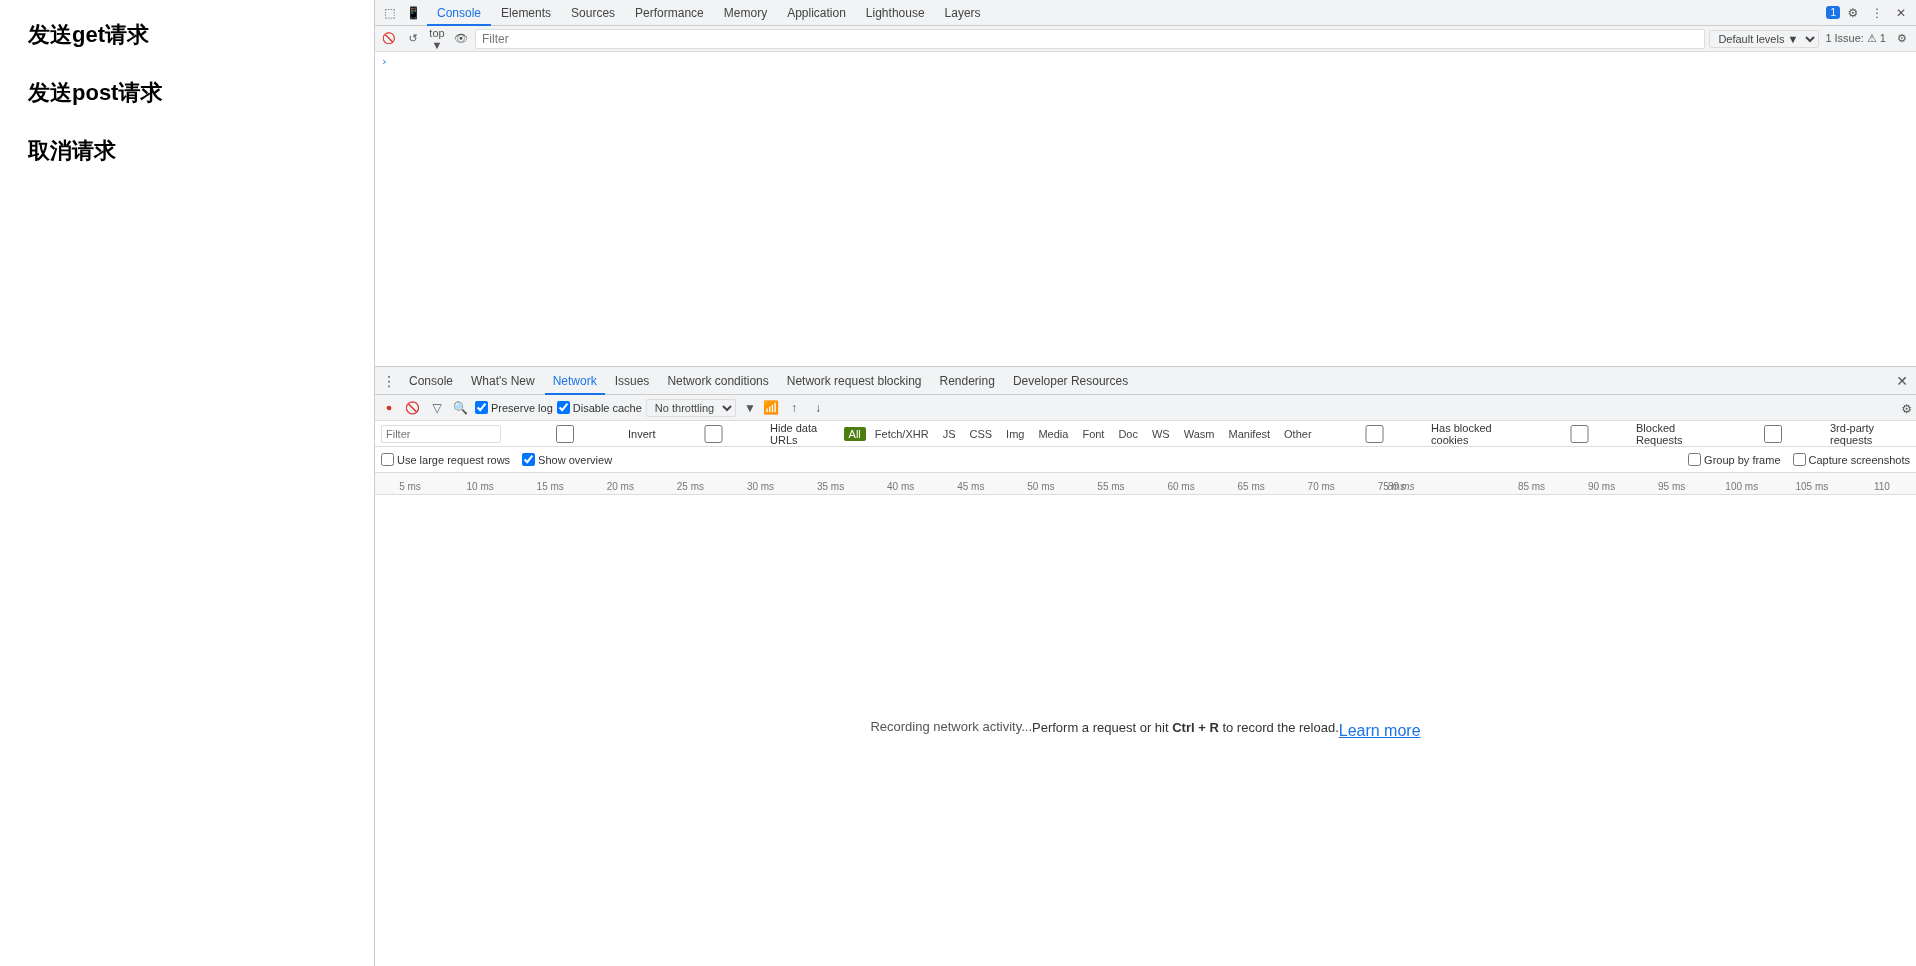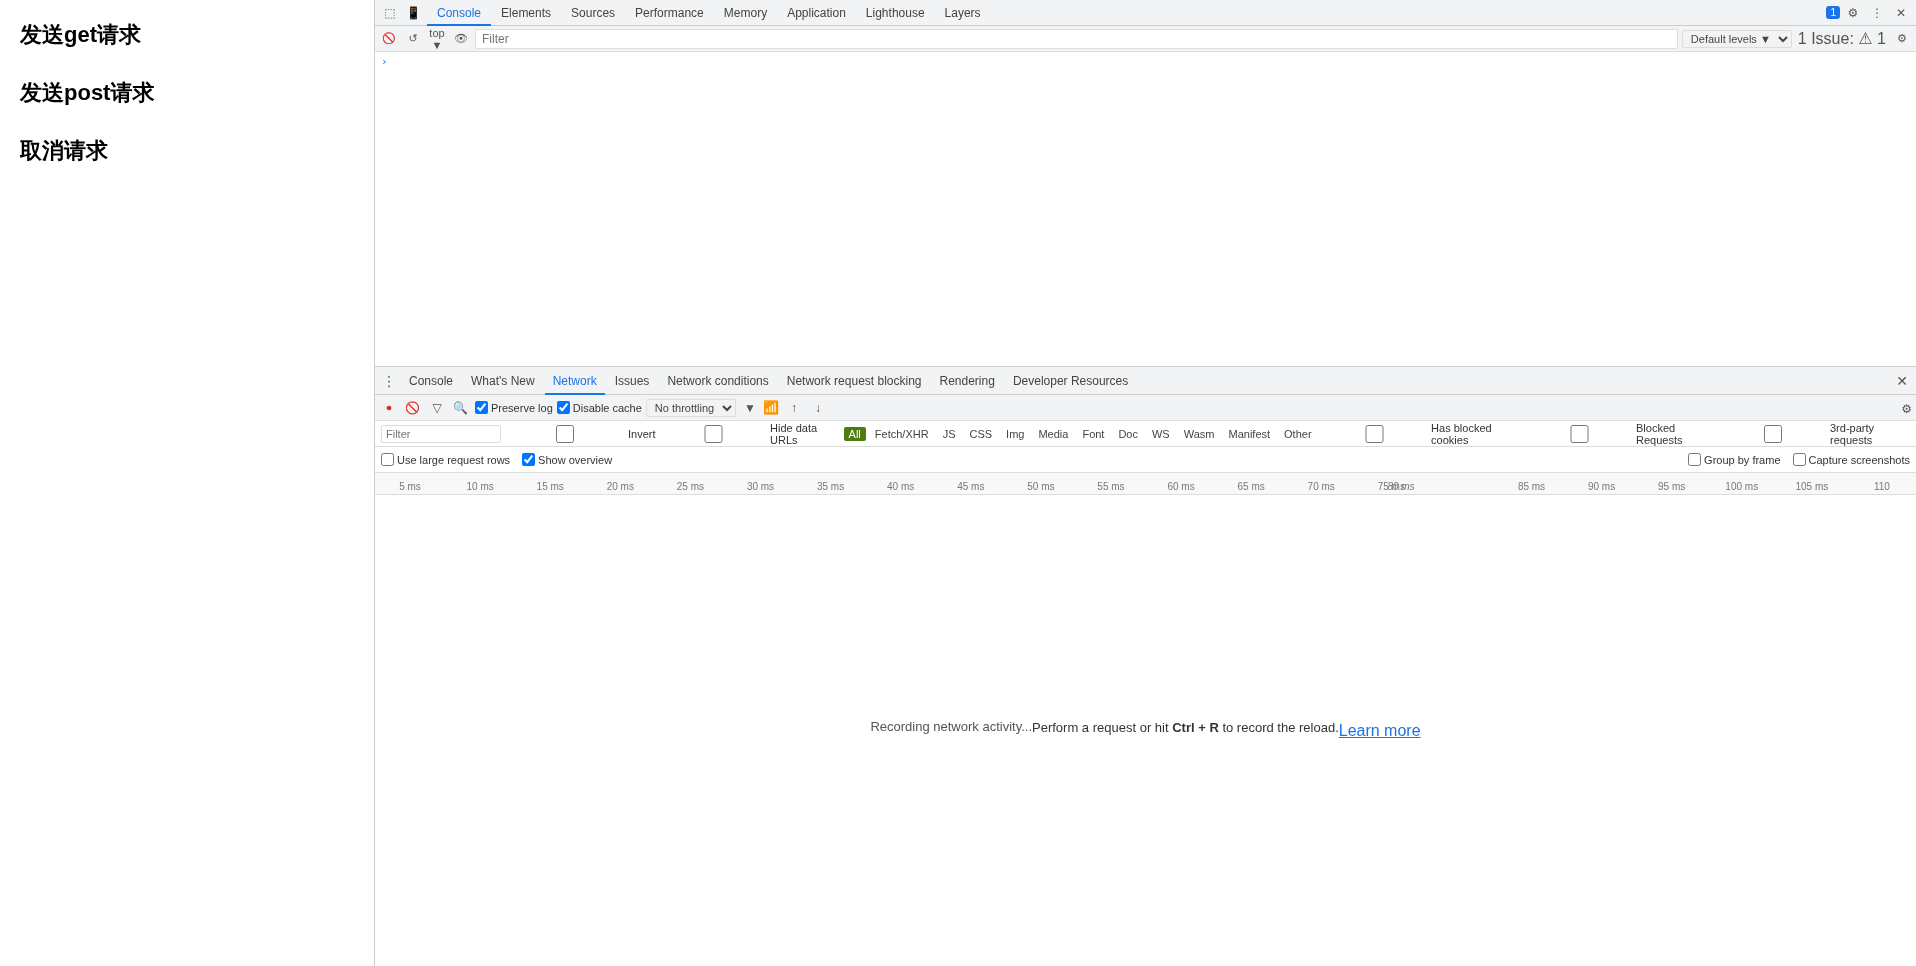--- a/index.html
+++ b/index.html
@@ -5,21 +5,21 @@
     * { box-sizing: border-box; margin: 0; padding: 0; }
     body { font-family: Arial, sans-serif; background: #fff; width: 1916px; height: 966px; overflow: hidden; position: relative; }
 
     
     .page-content {
       position: absolute;
       left: 0; top: 0;
       width: 370px;
       height: 966px;
       background: #fff;
-      padding: 20px 20px;
+      padding: 20px 28px;
     }
     .page-content .link-item {
       display: block;
       font-size: 22px;
       font-weight: bold;
       color: #000;
       text-decoration: none;
       margin-bottom: 28px;
       cursor: pointer;
     }
@@ -110,21 +110,21 @@
       border: 1px solid #ddd;
       border-radius: 2px;
     }
     .console-filter-bar .level-dropdown {
       font-size: 11px; color: #444;
       background: none; border: 1px solid #ddd;
       border-radius: 2px; cursor: pointer;
       padding: 1px 4px;
     }
     .issue-badge {
-      font-size: 16px; color: #555;
+      font-size: 11px; color: #555;
       display: flex; align-items: center; gap: 2px;
     }
 
     
     .console-content {
       flex: 1;
       background: #fff;
       overflow-y: auto;
       padding: 2px 6px;
       font-size: 12px;

